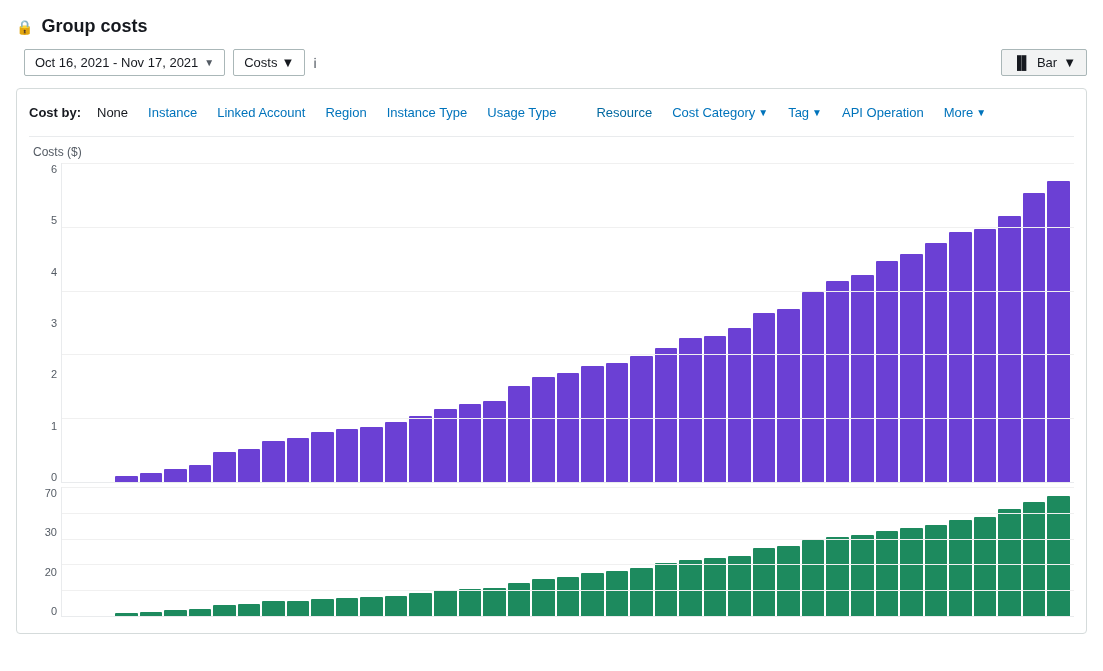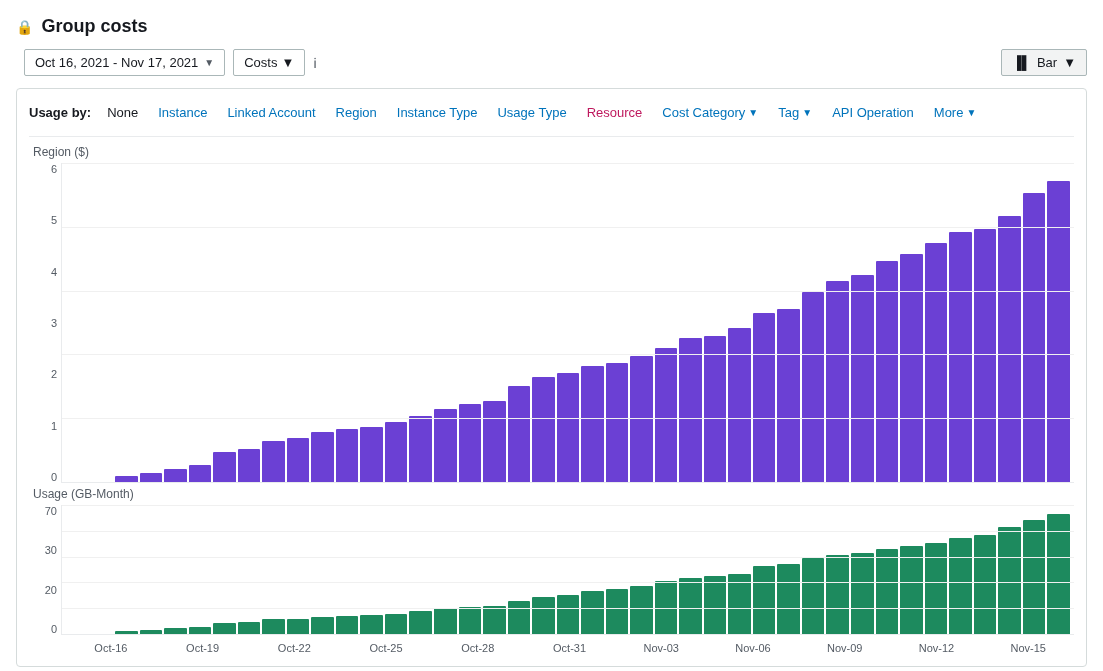--- a/index.html
+++ b/index.html
@@ -50,21 +50,21 @@
       flex-wrap: wrap;
     }
     
     .group-by-label { font-weight: 600; color: #16191f; margin-right: 4px; }
     
     .group-by-option {
       padding: 4px 8px; cursor: pointer; color: #0073bb;
       border-radius: 2px; font-size: 13px; text-decoration: none;
     }
     .group-by-option.active { color: #16191f; font-weight: 400; cursor: default; text-decoration: none; }
-    .group-by-option.disabled { color: #be185d; cursor: default; }
+    .group-by-option.disabled { color: #0369a1; cursor: default; margin-left: 20px; }
     
     .group-by-option.dropdown {
       display: flex; align-items: center; gap: 3px;
     }
     .dropdown-arrow { font-size: 10px; }
     
     .charts-area { margin-top: 8px; }
     
     .chart-section { margin-bottom: 4px; }
     .chart-y-label { font-size: 12px; color: #545b64; margin-bottom: 4px; margin-left: 4px; }
@@ -138,38 +138,38 @@
     <button class="chart-type-btn">
       <span>▐▌</span>
       <span>Bar</span>
       <span class="chevron">▼</span>
     </button>
   </div>
 
   <div class="chart-panel">
 
     <div class="group-by-row">
-      <span class="group-by-label">Usage by:</span>
+      <span class="group-by-label">Cost by:</span>
       <a class="group-by-option active">None</a>
       <a class="group-by-option">Instance</a>
       <a class="group-by-option">Linked Account</a>
       <a class="group-by-option">Region</a>
       <a class="group-by-option">Instance Type</a>
       <a class="group-by-option">Usage Type</a>
       <a class="group-by-option disabled">Resource</a>
       <a class="group-by-option dropdown">Cost Category <span class="dropdown-arrow">▼</span></a>
       <a class="group-by-option dropdown">Tag <span class="dropdown-arrow">▼</span></a>
       <a class="group-by-option">API Operation</a>
       <a class="group-by-option dropdown">More <span class="dropdown-arrow">▼</span></a>
     </div>
 
     <div class="charts-area">
 
       <div class="chart-section">
-        <div class="chart-y-label">Region ($)</div>
+        <div class="chart-y-label">Costs ($)</div>
         <div class="chart-wrapper">
           <div class="y-axis" id="cost-y-axis" style="height: 320px;">
               <span>6</span>
               <span>5</span>
               <span>4</span>
               <span>3</span>
               <span>2</span>
               <span>1</span>
               <span>0</span>
             </div>
@@ -295,21 +295,20 @@
                 <div class="bar purple" style="height: 288.96px;"></div>
               </div>
               <div class="bar-group">
                 <div class="bar purple" style="height: 301.44px;"></div>
               </div>
             </div>
         </div>
       </div>
 
       <div class="chart-section">
-        <div class="chart-y-label">Usage (GB-Month)</div>
         <div class="chart-wrapper">
           <div class="y-axis" id="usage-y-axis" style="height: 130px;">
               <span>70</span>
               <span>30</span>
               <span>20</span>
               <span>0</span>
             </div>
           <div class="bars-container" id="usage-bars" style="height: 130px;">
               <div class="bar-group">
                 <div class="bar teal" style="height: 0px;"></div>
@@ -431,29 +430,16 @@
               <div class="bar-group">
                 <div class="bar teal" style="height: 114.369px;"></div>
               </div>
               <div class="bar-group">
                 <div class="bar teal" style="height: 120.185px;"></div>
               </div>
             </div>
         </div>
       </div>
 
-      <div class="x-axis" id="x-axis">
-          <span class="x-label">Oct-16</span>
-          <span class="x-label">Oct-19</span>
-          <span class="x-label">Oct-22</span>
-          <span class="x-label">Oct-25</span>
-          <span class="x-label">Oct-28</span>
-          <span class="x-label">Oct-31</span>
-          <span class="x-label">Nov-03</span>
-          <span class="x-label">Nov-06</span>
-          <span class="x-label">Nov-09</span>
-          <span class="x-label">Nov-12</span>
-          <span class="x-label">Nov-15</span>
-        </div>
 
     </div>
   </div>
 </div>
 
 </body></html>

